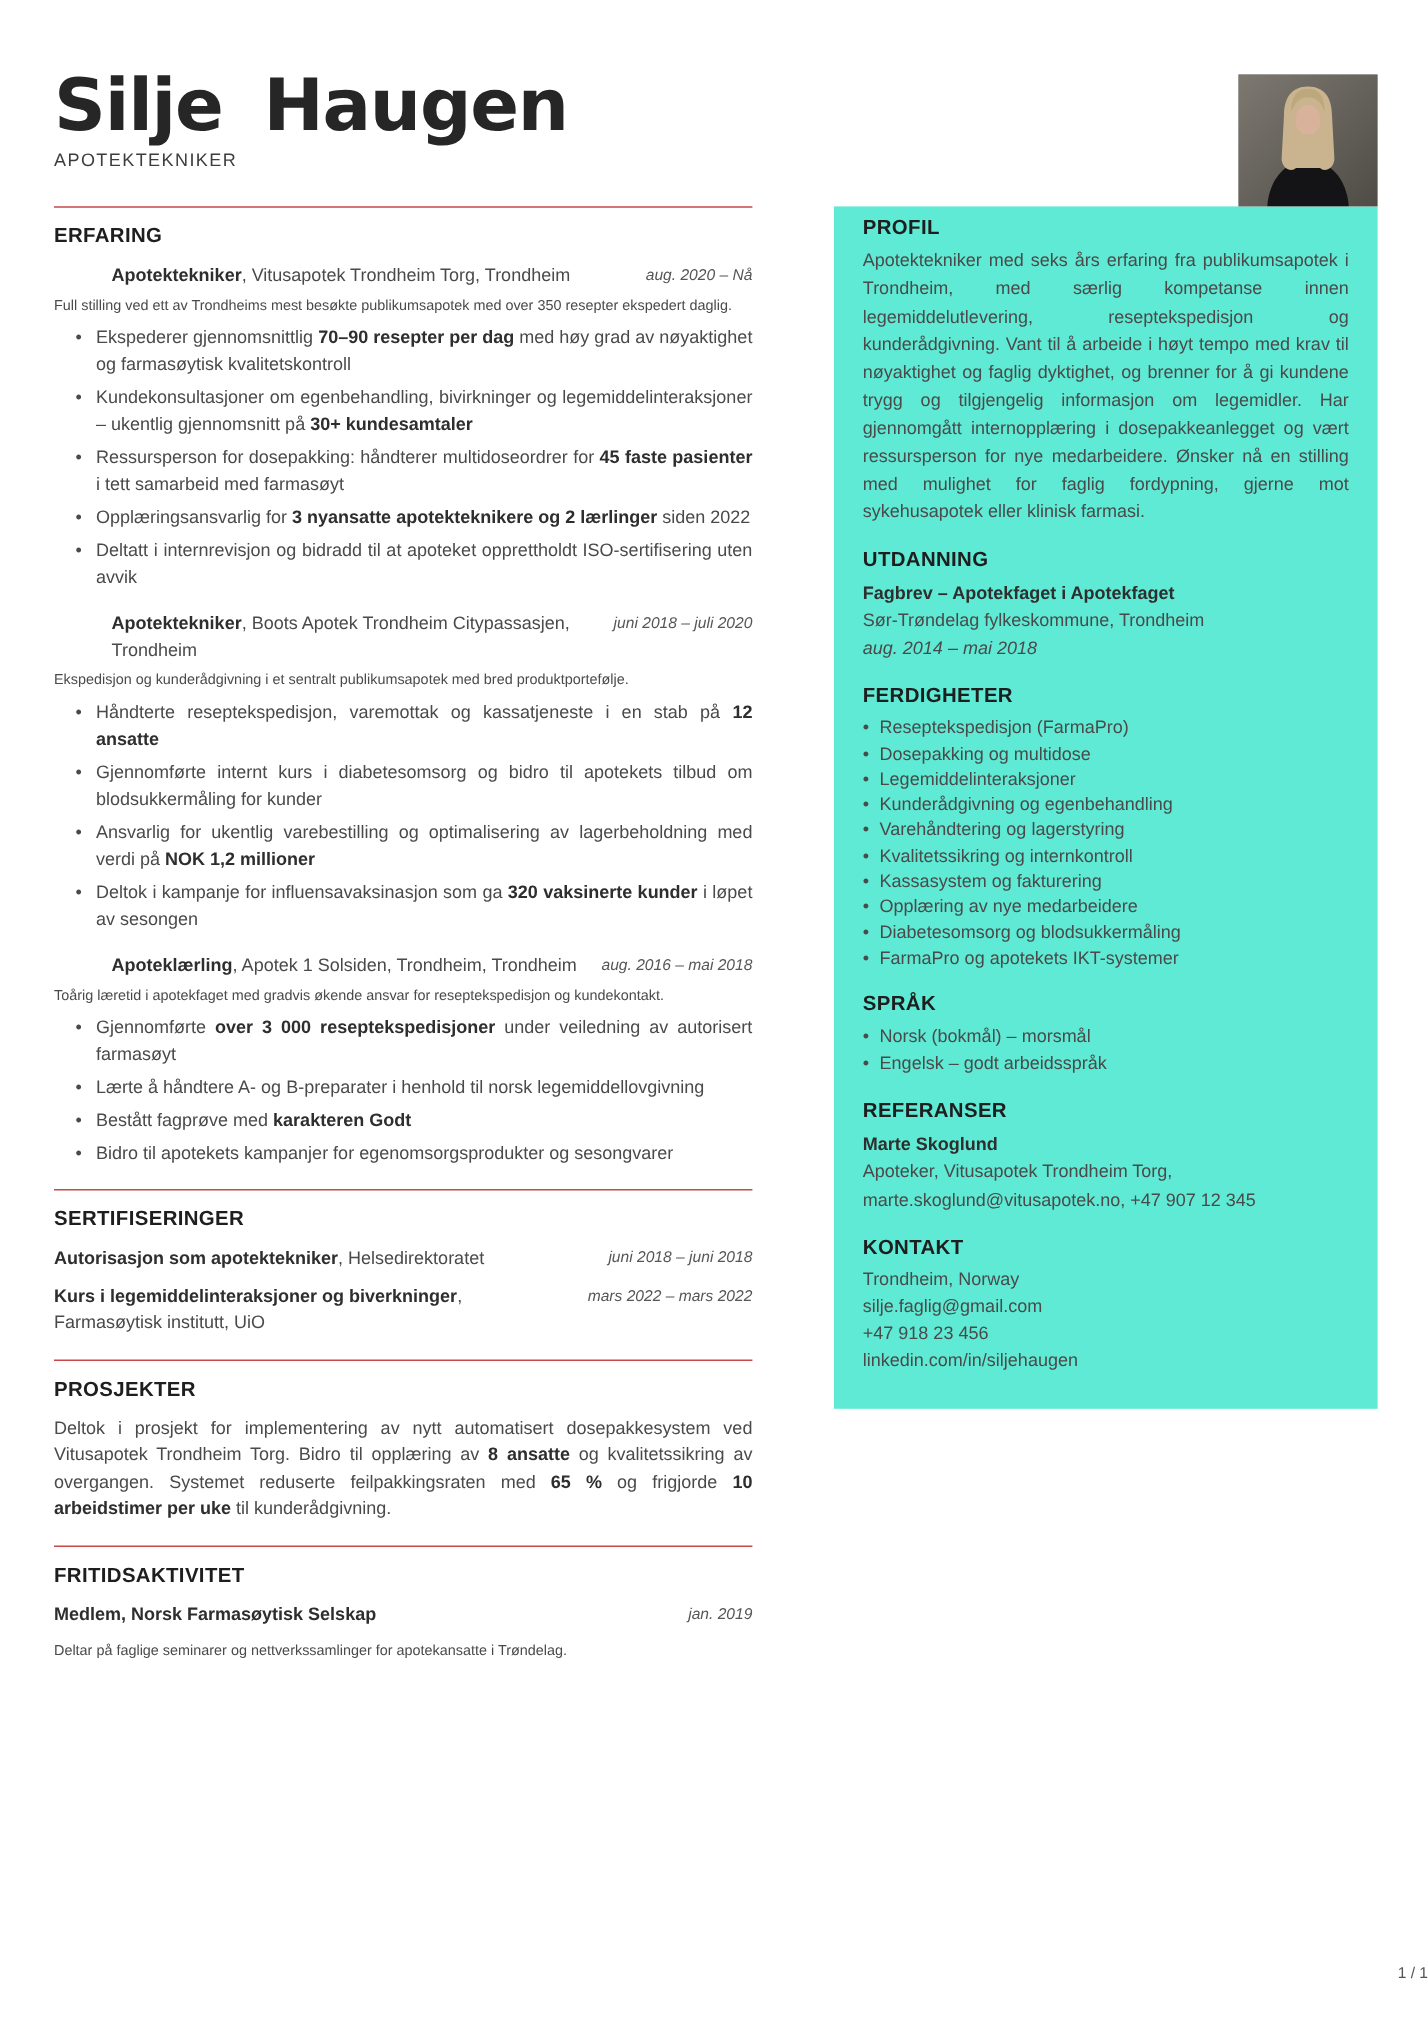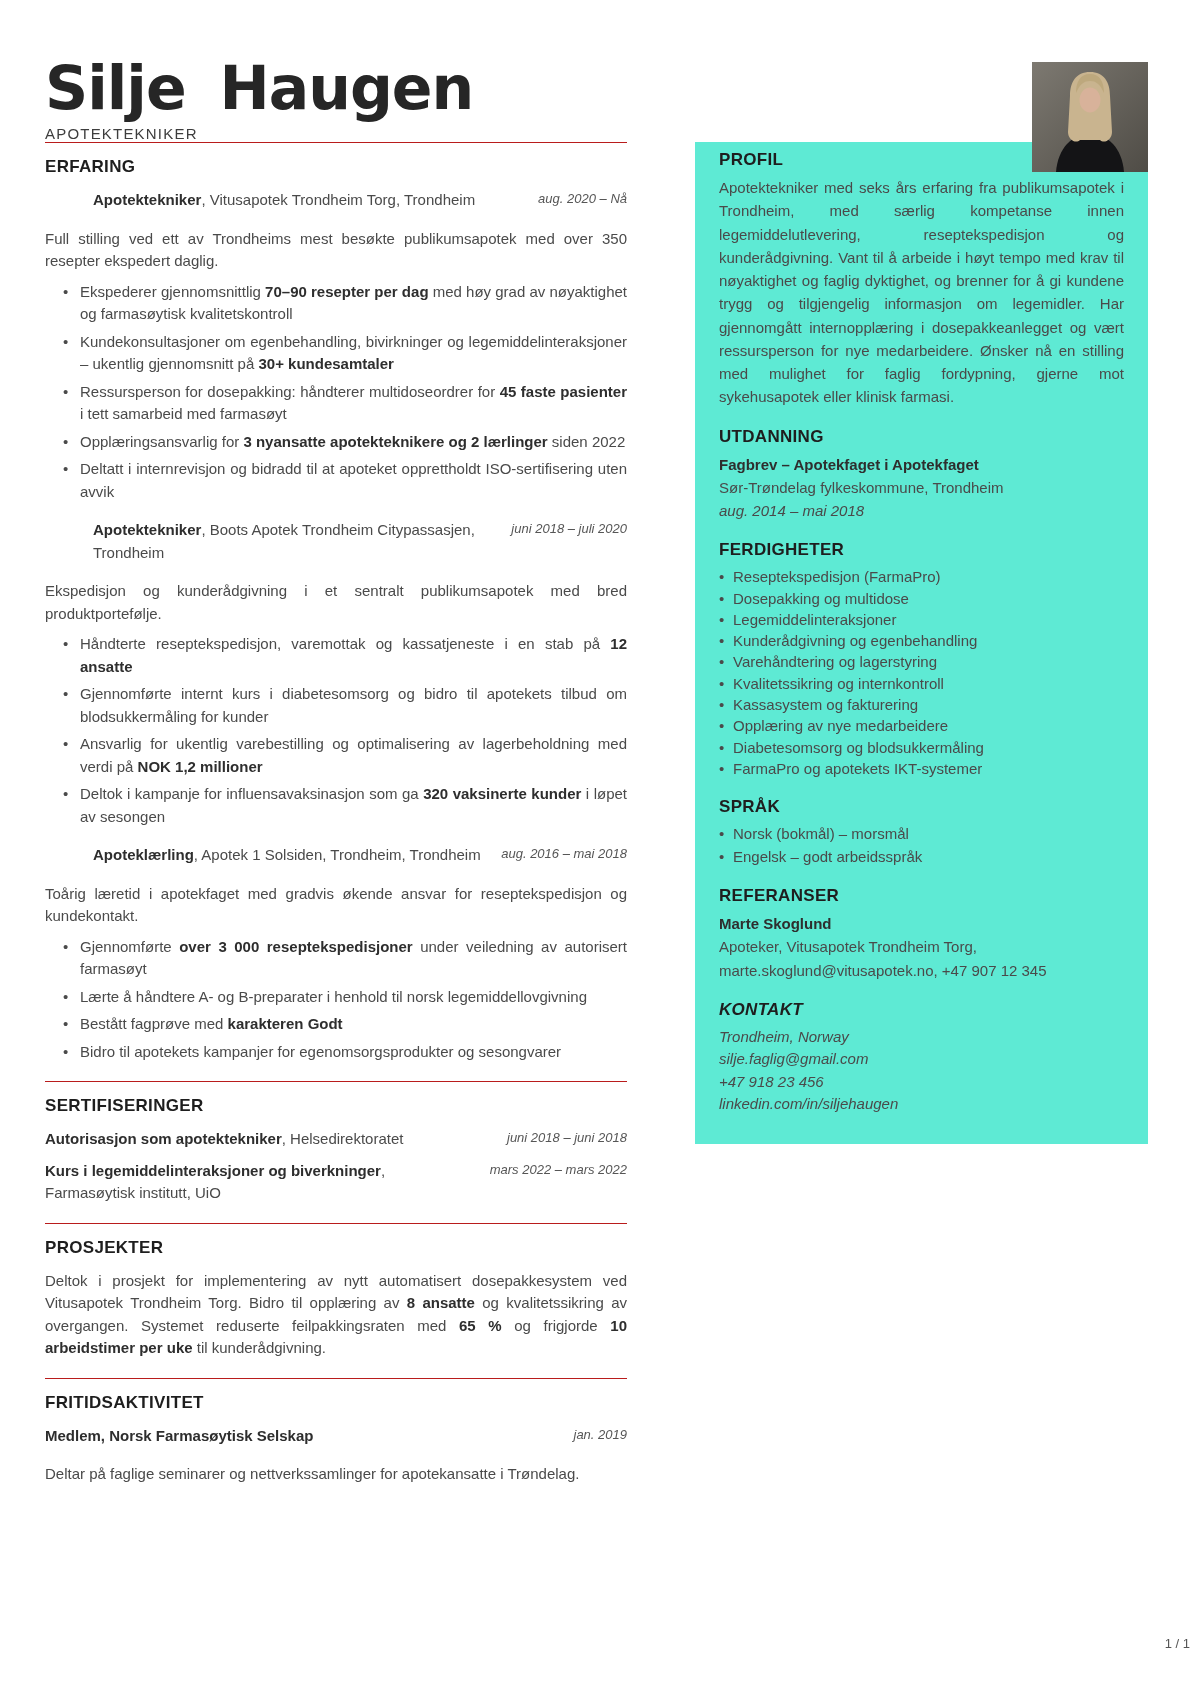--- a/index.html
+++ b/index.html
@@ -5,21 +5,21 @@
   * { margin:0; padding:0; box-sizing:border-box; }
   html,body { background:#ffffff; }
   body {
     width:1190px; height:1683px; position:relative; overflow:hidden;
     font-family:"Liberation Sans", sans-serif;
     color:#4a4a4a; font-size:15px;
   }
   .page { padding:55px 42px 0 45px; }
 
   
-  .header { position:relative; }
+  .header { margin-bottom:30px; position:relative; }
   .name {
     font-family:"DejaVu Sans", sans-serif;
     font-size:60px; font-weight:bold; color:#262626;
     letter-spacing:-1px; word-spacing:14px; line-height:1.1;
   }
   .role-sub { font-size:15px; color:#3d3d3d; letter-spacing:1.2px; margin-top:4px; }
   .photo {
     position:absolute; top:62px; right:42px; width:116px; height:110px;
     overflow:hidden; background:#6e6a63;
   }
@@ -34,34 +34,34 @@
   }
 
   
   .lsec { border-top:1px solid #b91c1c; padding-top:14px; margin-bottom:18px; }
   .lsec-title { font-size:17px; font-weight:bold; color:#1e1e1e; letter-spacing:.3px; margin-bottom:12px; }
   .entry { margin-bottom:16px; }
   .entry-head { display:flex; justify-content:space-between; align-items:flex-start; }
   .entry-title { font-size:15px; line-height:1.5; color:#4a4a4a;margin-left:48px; }
   .b, .bold { font-weight:bold; color:#2e2e2e; }
   .date { font-style:italic; font-size:13px; color:#565656; white-space:nowrap; flex:none; margin-left:18px; padding-top:2px; }
-  .summary { font-size:15px; line-height:1.5; text-align:justify; margin-top:16px; }
+  .summary { font-size:12px; line-height:1.5; text-align:justify; margin-top:3px; }
   ul.bullets { list-style:none; margin:8px 0 0 18px; }
   ul.bullets li {
     position:relative; padding-left:17px; font-size:15px;
     line-height:1.5; text-align:justify; margin-bottom:5px;
   }
   ul.bullets li::before { content:"•"; position:absolute; left:0; color:#4a4a4a; }
   .cert-row { display:flex; justify-content:space-between; align-items:flex-start; margin-bottom:9px; }
   .cert-text { font-size:15px; line-height:1.5; }
   .proj-body { font-size:15px; line-height:1.5; text-align:justify; margin-top:4px; }
 
   
   .rsec { margin-bottom:18px; }
-  .rsec:last-child { margin-bottom:0;font-style:italic; }
+  .rsec:last-child { margin-bottom:0; }
   .rsec-title { font-size:17px; font-weight:bold; color:#1e1e1e; letter-spacing:.3px; margin-bottom:6px; }
   .profile-body { font-size:15px; line-height:1.55; text-align:justify; }
   .edu-line { font-size:15px; line-height:1.55; }
   .edu-degree { font-weight:bold; color:#2e2e2e; }
   .edu-date { font-style:italic; }
   ul.rlist { list-style:none; }
   ul.rlist li { position:relative; padding-left:14px; font-size:15px; line-height:1.42; }
   ul.rlist li::before { content:"•"; position:absolute; left:0; }
   ul.rlist.langs li { line-height:1.5; }
   .ref-name { font-weight:bold; color:#2e2e2e; font-size:15px; line-height:1.55; }

